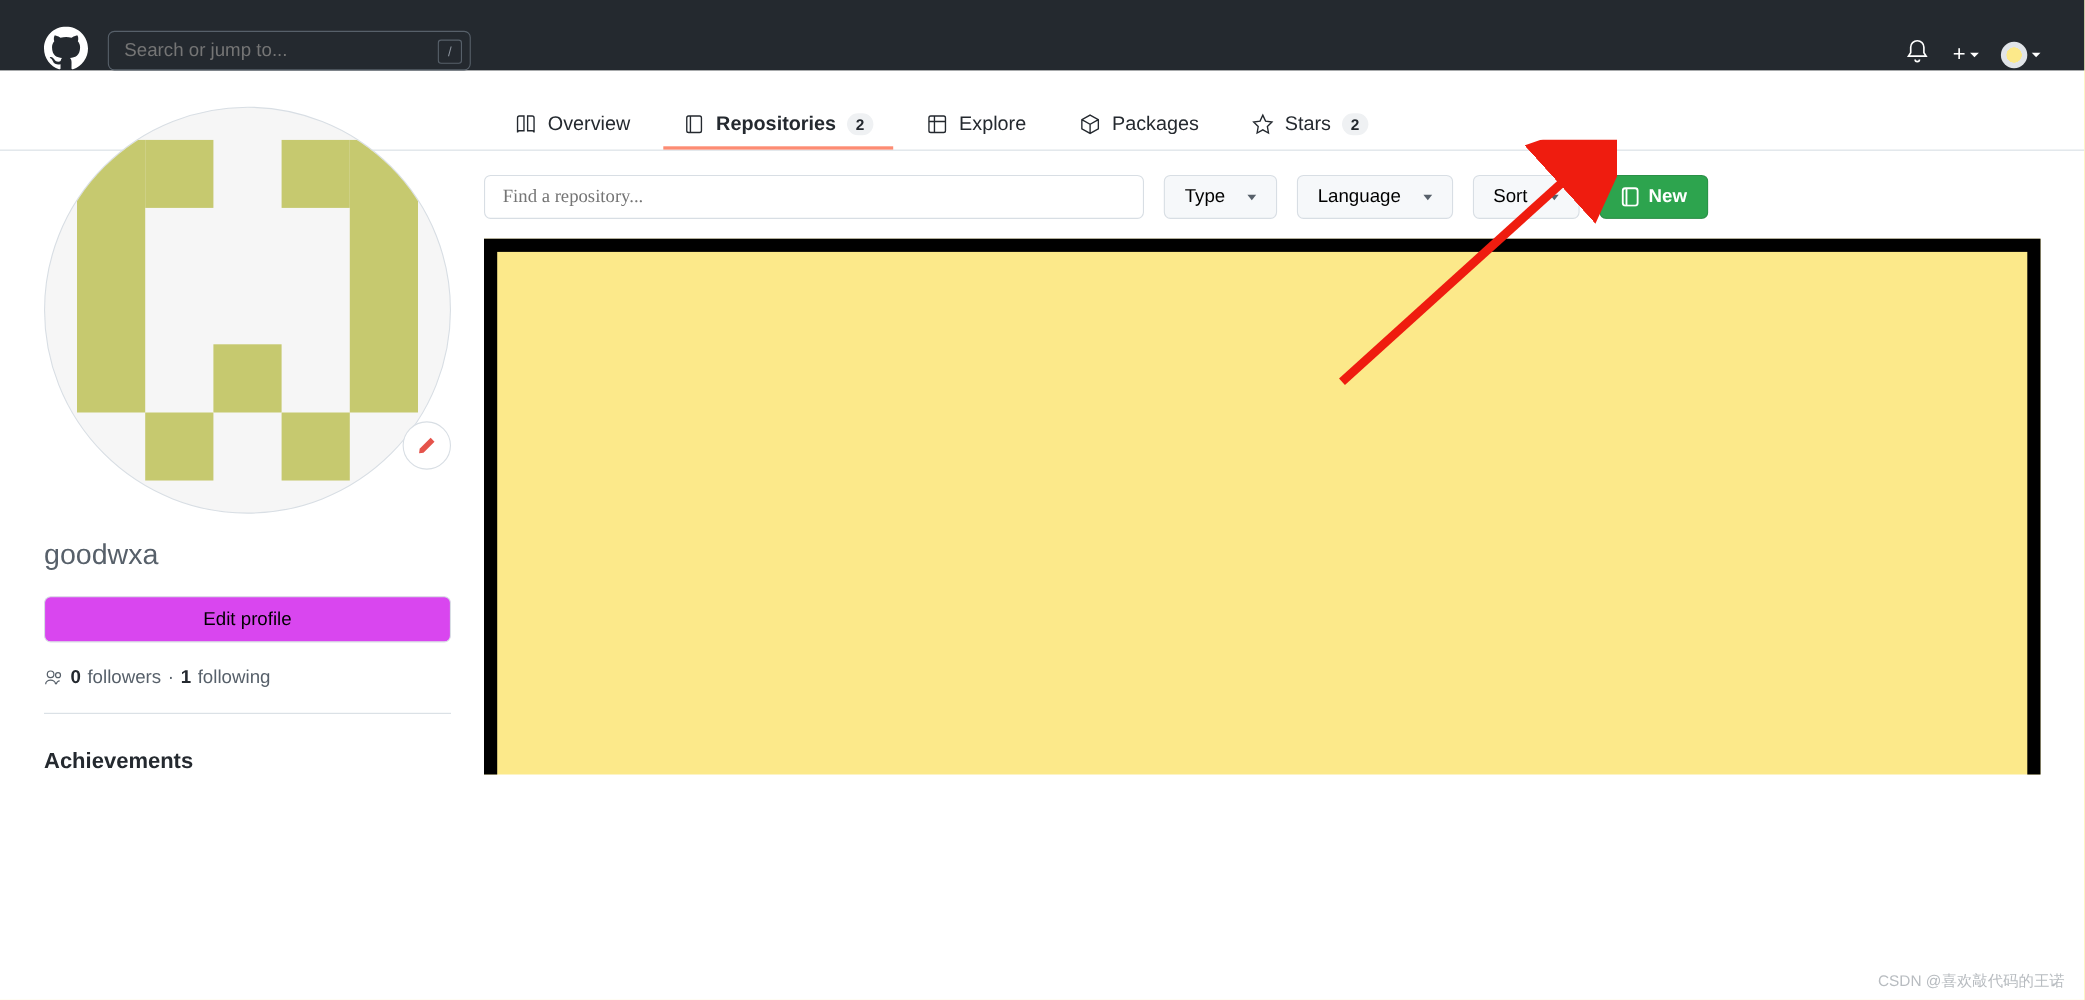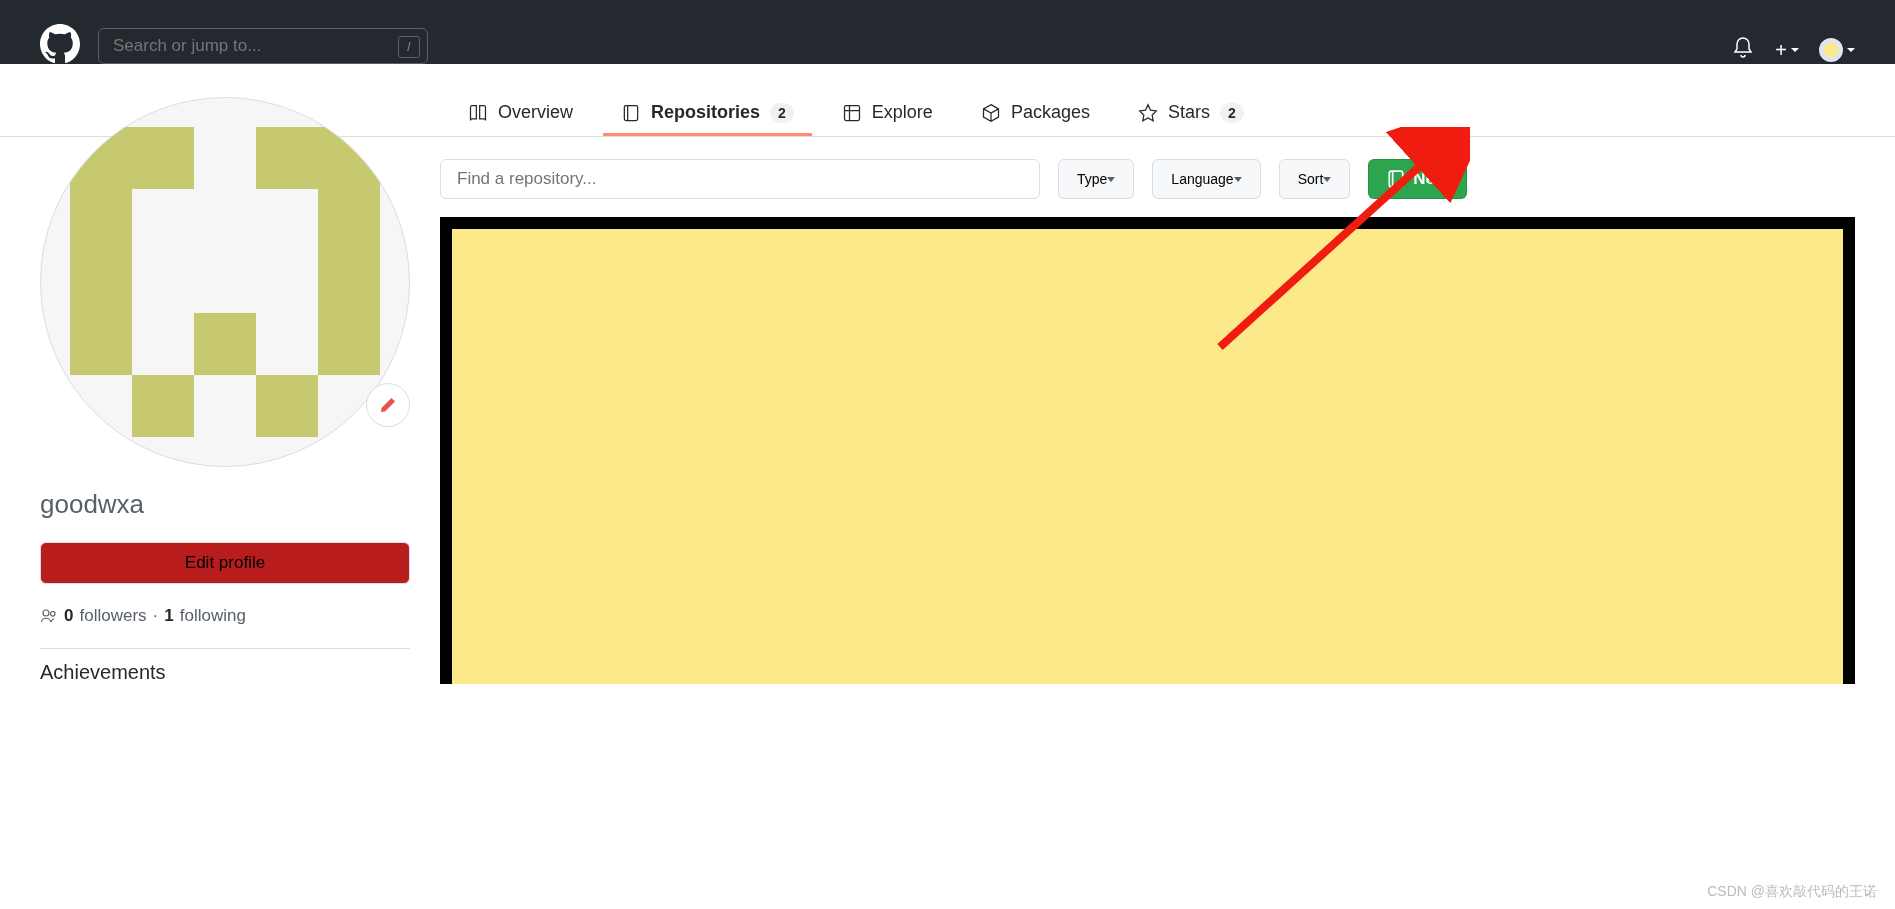--- a/index.html
+++ b/index.html
@@ -26,31 +26,31 @@
   .counter { background: #eff1f3; color: #24292f; border-radius: 999px; font-size: 14px; padding: 2px 8px; font-weight: 600; }
 
   
   .main { display: flex; padding: 0 40px; gap: 30px; position: relative; }
   .sidebar { width: 370px; flex-shrink: 0; padding-top: 0; margin-top: -40px; position: relative; z-index: 2; }
   .avatar-lg { width: 370px; height: 370px; border-radius: 50%; border: 1px solid #d8dee4; background: #f6f6f6; position: relative; overflow: hidden; }
   .identicon { position: absolute; left: 50%; top: 50%; transform: translate(-50%,-50%); }
   .edit-badge { position: absolute; right: 0; bottom: 40px; width: 44px; height: 44px; background: #fff; border-radius: 50%; border: 1px solid #d8dee4; display: flex; align-items: center; justify-content: center; }
   .avatar-container { position: relative; }
   .username { font-size: 26px; color: #57606a; margin-top: 22px; font-weight: 400; }
-  .btn-edit { width: 100%; border: 1px solid #d8dee4; background: #b91c1c; border-radius: 6px; height: 42px; font-size: 17px; font-weight: 500; margin-top: 22px; cursor: pointer; }
+  .btn-edit { width: 100%; border: 1px solid #d8dee4; background: #d946ef; border-radius: 6px; height: 42px; font-size: 17px; font-weight: 500; margin-top: 22px; cursor: pointer; }
   .follow-row { display: flex; align-items: center; gap: 6px; font-size: 17px; color: #57606a; margin-top: 22px; }
   .follow-row b { color: #24292f; font-weight: 600; }
   .divider { border-top: 1px solid #d8dee4; margin-top: 22px; }
-  .achievements-h { font-size: 20px; font-weight: 400; margin-top: 12px; }
+  .achievements-h { font-size: 20px; font-weight: 700; margin-top: 32px; }
 
   
   .content { flex: 1; padding-top: 22px; position: relative; }
   .filterbar { display: flex; gap: 18px; align-items: center; }
-  .find-input { flex: 1; height: 40px; border: 1px solid #d8dee4; border-radius: 6px; padding: 0 16px; font-size: 17px; max-width: 600px; }
-  .btn-menu { height: 40px; border: 1px solid #d8dee4; background: #f6f8fa; border-radius: 6px; padding: 0 18px; font-size: 14px; display: flex; align-items: center; gap: 0; cursor: pointer; justify-content: space-between; }
+  .find-input { flex: 1; height: 40px; border: 1px solid #d8dee4; border-radius: 6px; padding: 0 16px; font-size: 17px; max-width: 600px; font-family: Liberation Serif, serif; }
+  .btn-menu { height: 40px; border: 1px solid #d8dee4; background: #f6f8fa; border-radius: 6px; padding: 0 18px; font-size: 17px; display: flex; align-items: center; gap: 20px; cursor: pointer; justify-content: space-between; }
   .btn-menu .caret { width: 0; height: 0; border-left: 4px solid transparent; border-right: 4px solid transparent; border-top: 5px solid #57606a; }
   .btn-primary { height: 40px; background: #2da44e; border: 1px solid rgba(27,31,35,.15); color: #fff; border-radius: 6px; padding: 0 18px; font-size: 17px; font-weight: 600; display: flex; align-items: center; gap: 8px; cursor: pointer; }
 
   
   .redact { position: absolute; left: 0; right: 0; top: 80px; bottom: -200px; border: 12px solid #000; background: #fce98a; z-index: 1; }
 
   
   .arrow-svg { position: absolute; z-index: 3; pointer-events: none; }
 
   .watermark { position: fixed; right: 18px; bottom: 8px; font-size: 14px; color: #9aa0a6; opacity: .7; }

